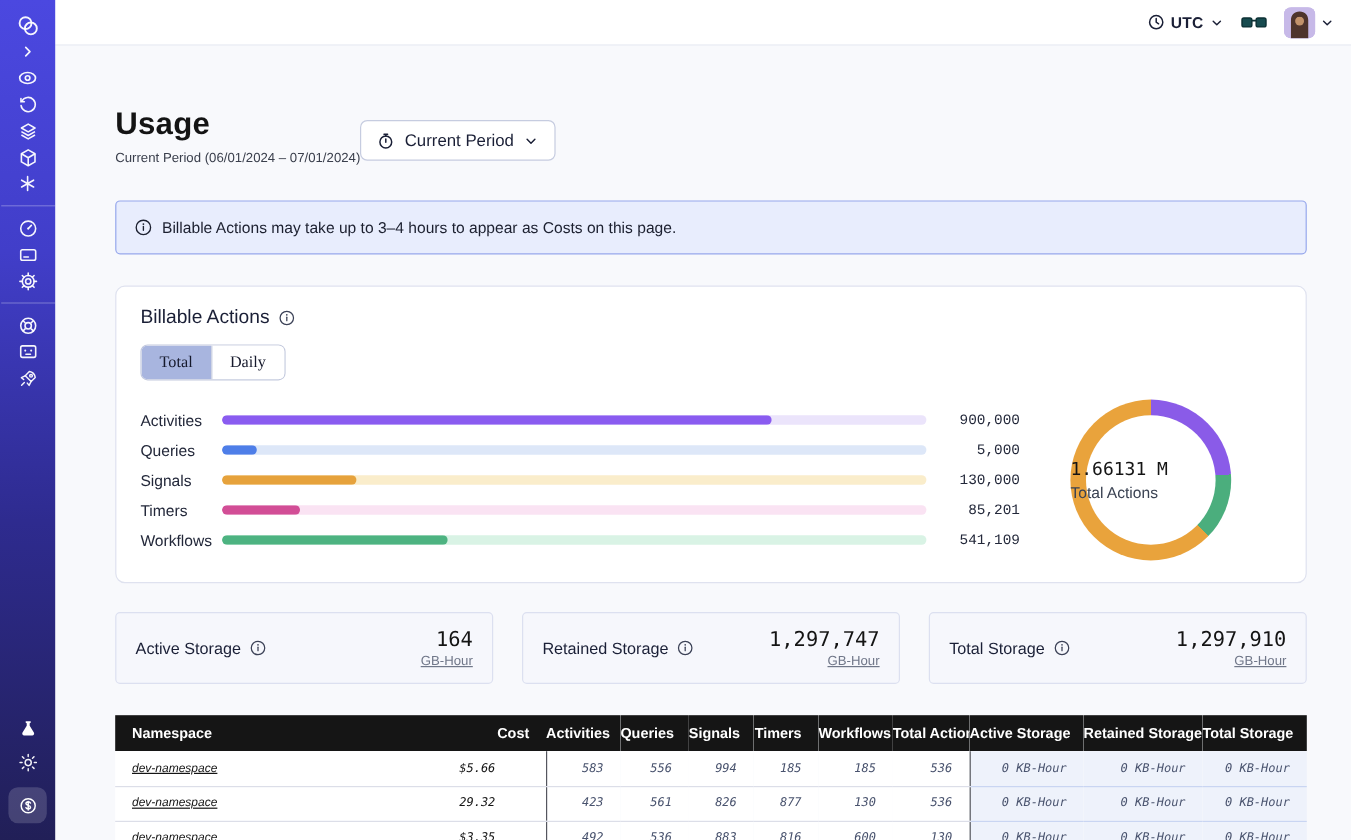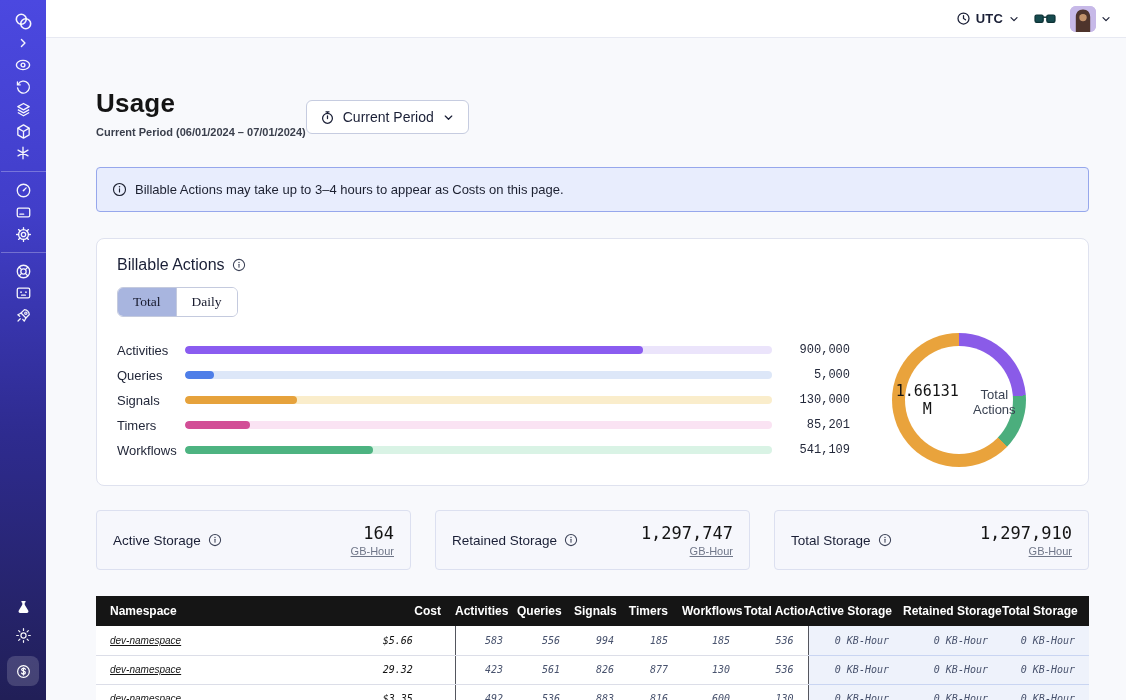--- a/index.html
+++ b/index.html
@@ -32,21 +32,21 @@
   .tz { display:flex; align-items:center; gap:5px; cursor:pointer; }
   .tz-label { font-size:13px; font-weight:600; color:#1A1F36; letter-spacing:.2px; }
   .avatar-wrap { display:flex; align-items:center; gap:4px; cursor:pointer; }
   .avatar { width:26px; height:26px; border-radius:6px; overflow:hidden; background:#C7B9E8; }
 
   
   .content { position:absolute; left:46px; top:38px; right:0; bottom:0; padding:0 37px 0 50px; }
 
   .page-head { display:flex; justify-content:flex-start; align-items:flex-start; margin-top:50px; }
   .page-title { font-size:26px; font-weight:700; color:#141414; letter-spacing:.2px; }
-  .page-sub { font-size:11px; color:#3A3F4C; margin-top:7px;font-weight:bold; }
+  .page-sub { font-size:11px; color:#3A3F4C; margin-top:7px; }
   .period-btn {
     margin-top:12px; height:34px; background:#fff; border:1px solid #C6CCE0; border-radius:6px;
     display:flex; align-items:center; gap:8px; padding:0 13px; font-size:14px; color:#1A1F36; cursor:pointer;
   }
 
   .banner {
     margin-top:29px; height:45px; background:#E8EDFD; border:1px solid #96A7EC; border-radius:4px;
     display:flex; align-items:center; gap:8px; padding:0 15px; font-size:13px; color:#1C2030;
   }
 
@@ -66,21 +66,21 @@
   .bars { flex:1 1 auto; }
   .bar-row { display:flex; align-items:center; height:25px; }
   .bar-label { width:68px; font-size:13px; color:#23283A; flex:0 0 auto; }
   .bar-track { flex:1 1 auto; height:8px; border-radius:4px; overflow:hidden; position:relative; }
   .bar-fill { height:8px; border-radius:4px; }
   .bar-val { width:64px; margin-left:14px; text-align:right; font-size:12px; color:#23283A; flex:0 0 auto;font-family:Liberation Mono, monospace; }
 
   .donut-wrap { width:218px; flex:0 0 auto; display:flex; justify-content:center; }
   .donut { width:134px; height:134px; border-radius:50%; position:relative; }
   .donut-hole { position:absolute; left:13px; top:13px; right:13px; bottom:13px; background:#fff; border-radius:50%; }
-  .donut-center { position:absolute; inset:0; display:flex; flex-direction:row; align-items:center; justify-content:center; text-align:center; }
+  .donut-center { position:absolute; inset:0; display:flex; flex-direction:column; align-items:flex-start; justify-content:center; text-align:center; }
   .donut-val { font-size:15px; color:#141414; }
   .donut-lab { font-size:13px; color:#3A4252; margin-top:3px; }
 
   
   .storage-row { display:flex; gap:24px; margin-top:24px; }
   .storage-card {
     flex:1 1 0; background:#F6F7FC; border:1px solid #DCE0F0; border-radius:4px;
     padding:10px 16px; display:flex; align-items:center; justify-content:space-between; height:60px;
   }
   .storage-label { display:flex; align-items:center; gap:7px; font-size:13.5px; color:#1A1F36; }

